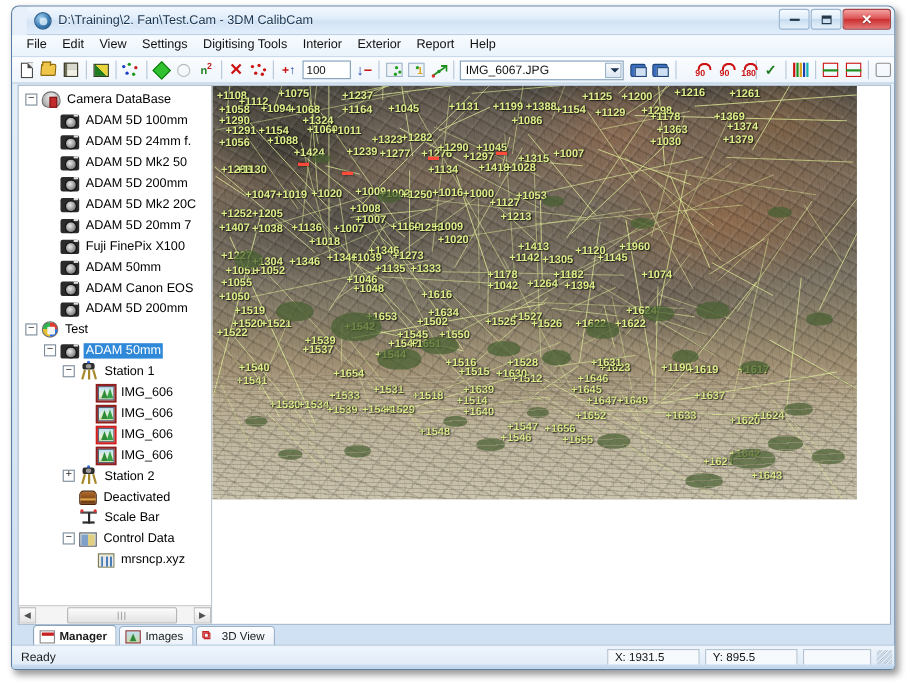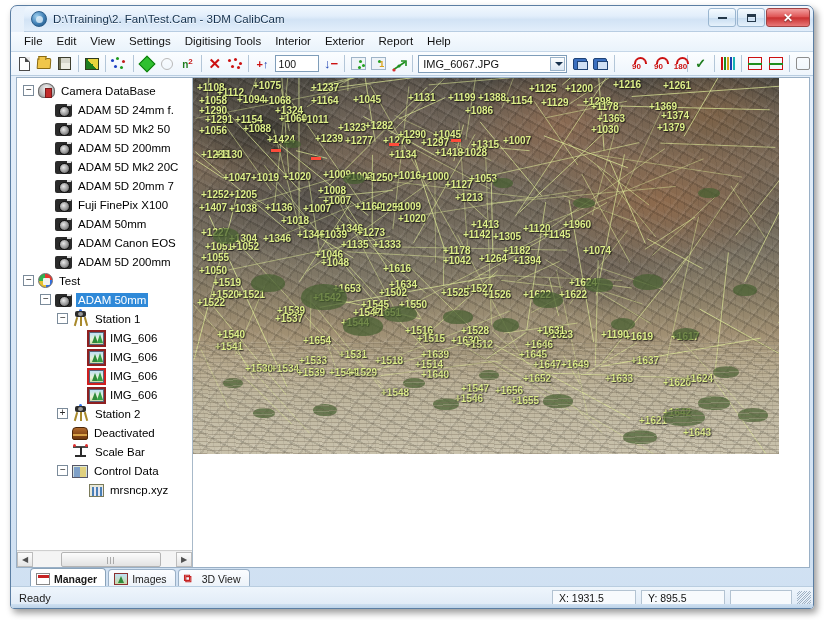--- a/index.html
+++ b/index.html
@@ -562,20 +562,26 @@
 
   <div id="client">
 
     <div id="treepanel">
       <div id="tree">
           <div class="node">
             <span style="width:6px;flex:none"></span>
             <span class="toggle">−</span>
             <span class="ticon ico-db"></span>
             <span class="nlabel">Camera DataBase</span>
+          </div>
+          <div class="node">
+            <span style="width:23px;flex:none"></span>
+            <span class="nospace"></span>
+            <span class="ticon ico-cam"></span>
+            <span class="nlabel">ADAM 5D 100mm</span>
           </div>
           <div class="node">
             <span style="width:23px;flex:none"></span>
             <span class="nospace"></span>
             <span class="ticon ico-cam"></span>
             <span class="nlabel">ADAM 5D 24mm f.</span>
           </div>
           <div class="node">
             <span style="width:23px;flex:none"></span>
             <span class="nospace"></span>

